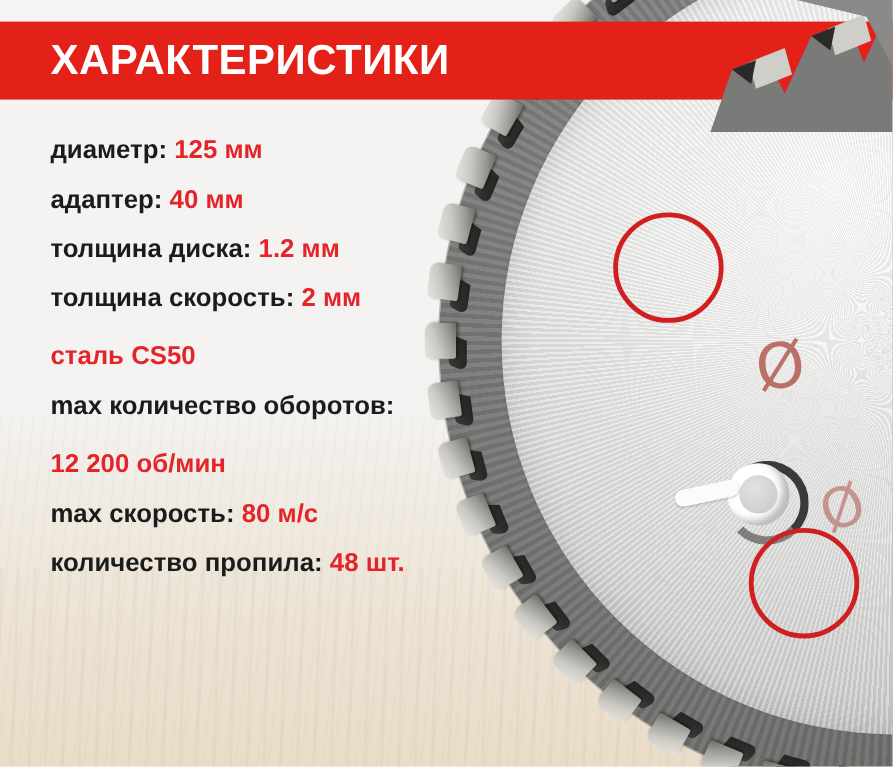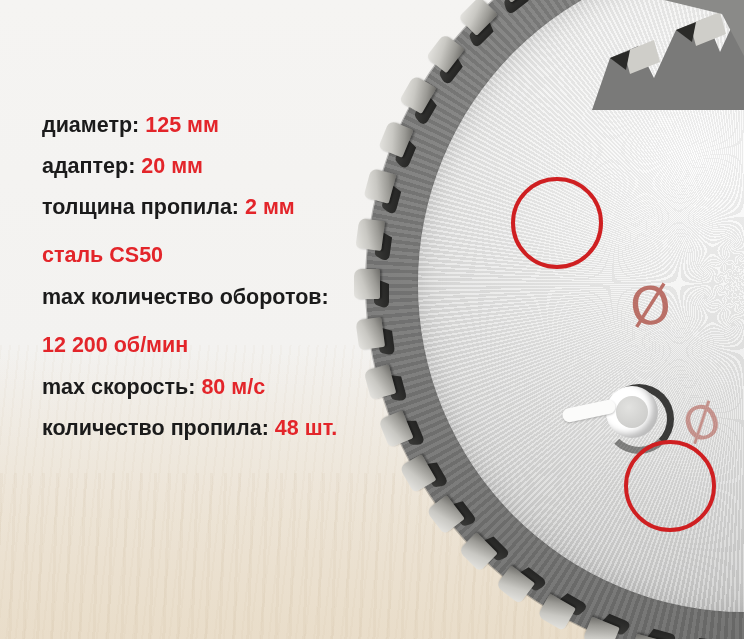--- a/index.html
+++ b/index.html
@@ -377,35 +377,39 @@
       <div class="slot-arm" style="left:196px; top:500px; transform:rotate(-12deg);"></div>
 
       <div class="stamp" style="left:264px; top:372px; font-size:52px; transform:rotate(-8deg);">Ø</div>
       <div class="stamp" style="left:318px; top:492px; font-size:46px; transform:rotate(-22deg); opacity:0.55;">Ø</div>
     </div>
   </div>
 
   <div class="annot-circle" style="left:511px; top:177px; width:92px; height:92px;"></div>
   <div class="annot-circle" style="left:624px; top:440px; width:92px; height:92px;"></div>
 
+  <div class="banner">
+    <div class="banner-title">ХАРАКТЕРИСТИКИ</div>
+  </div>
 
   <div class="blade-over-banner">
     <svg width="420" height="110" viewBox="0 0 420 110">
       <path d="M268 110 L286 58 L314 46 L330 78 L352 30 L382 18 L396 52 L420 0 L420 110 Z" fill="#7a7a79"></path>
       <path d="M300 52 L330 40 L336 62 L306 74 Z" fill="#cfcec9"></path>
       <path d="M366 24 L396 12 L402 34 L372 46 Z" fill="#cfcec9"></path>
       <path d="M286 58 L306 50 L302 70 Z" fill="#2a2a28"></path>
       <path d="M352 30 L372 22 L368 42 Z" fill="#2a2a28"></path>
       <path d="M340 0 L420 0 L420 56 L398 14 Z" fill="#8a8a88"></path>
     </svg>
   </div>
 
   <div class="specs" id="spec-list">
       <div class="spec-row"><span class="spec-label">диаметр:</span> <span class="spec-value">125 мм</span></div>
-      <div class="spec-row"><span class="spec-label">адаптер:</span> <span class="spec-value">20 мм</span></div>
-      <div class="spec-row"><span class="spec-label">толщина пропила:</span> <span class="spec-value">2 мм</span></div>
+      <div class="spec-row"><span class="spec-label">адаптер:</span> <span class="spec-value">40 мм</span></div>
+      <div class="spec-row"><span class="spec-label">толщина диска:</span> <span class="spec-value">1.2 мм</span></div>
+      <div class="spec-row"><span class="spec-label">толщина скорость:</span> <span class="spec-value">2 мм</span></div>
       <div class="spec-row two-line"><span class="spec-value block">сталь CS50</span></div>
       <div class="spec-row two-line"><span class="spec-label">max количество оборотов:</span><span class="spec-value block">12 200 об/мин</span></div>
       <div class="spec-row"><span class="spec-label">max скорость:</span> <span class="spec-value">80 м/с</span></div>
       <div class="spec-row"><span class="spec-label">количество пропила:</span> <span class="spec-value">48 шт.</span></div>
     </div>
 
 </div>
 
 </body></html>

